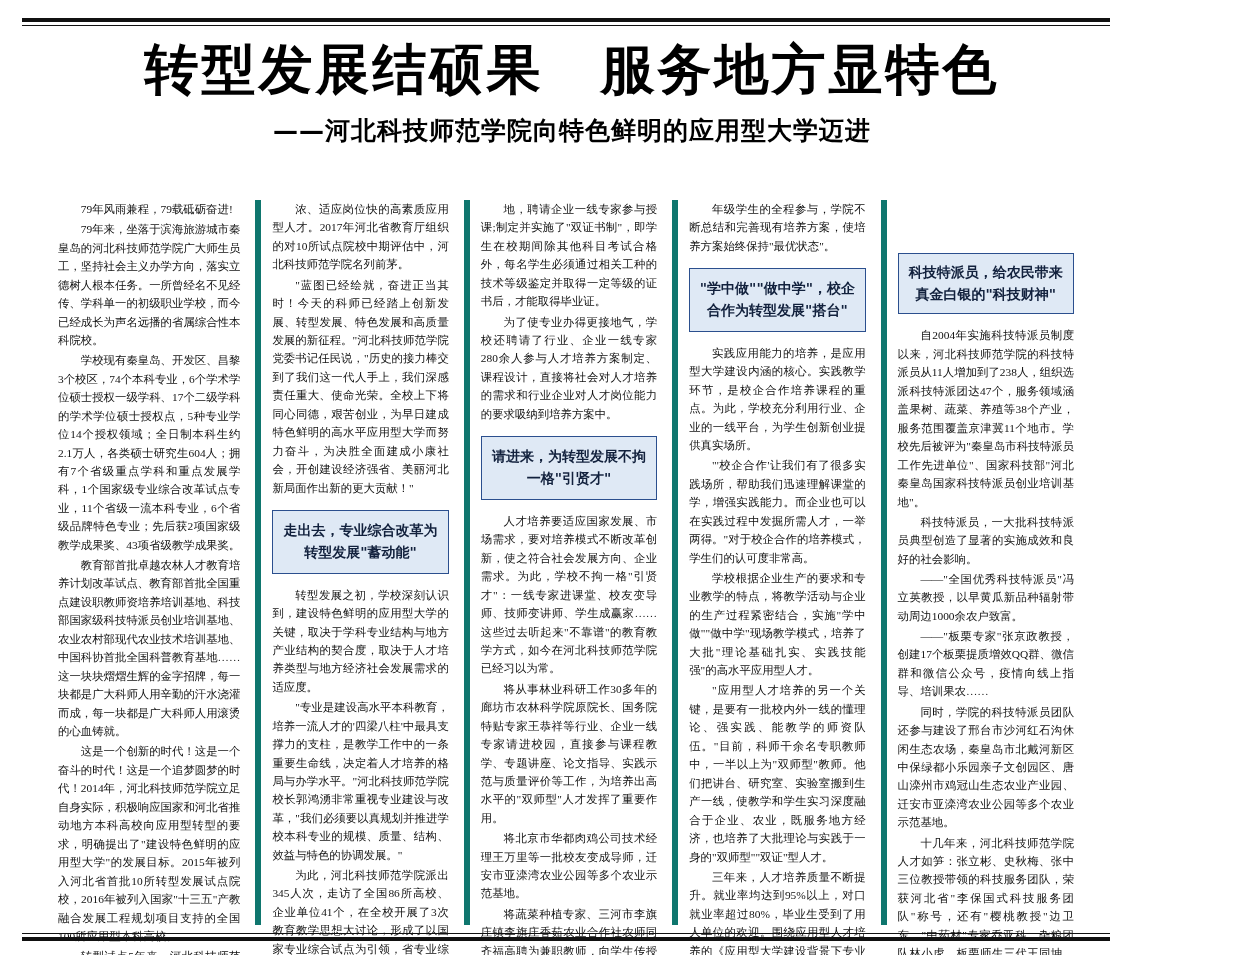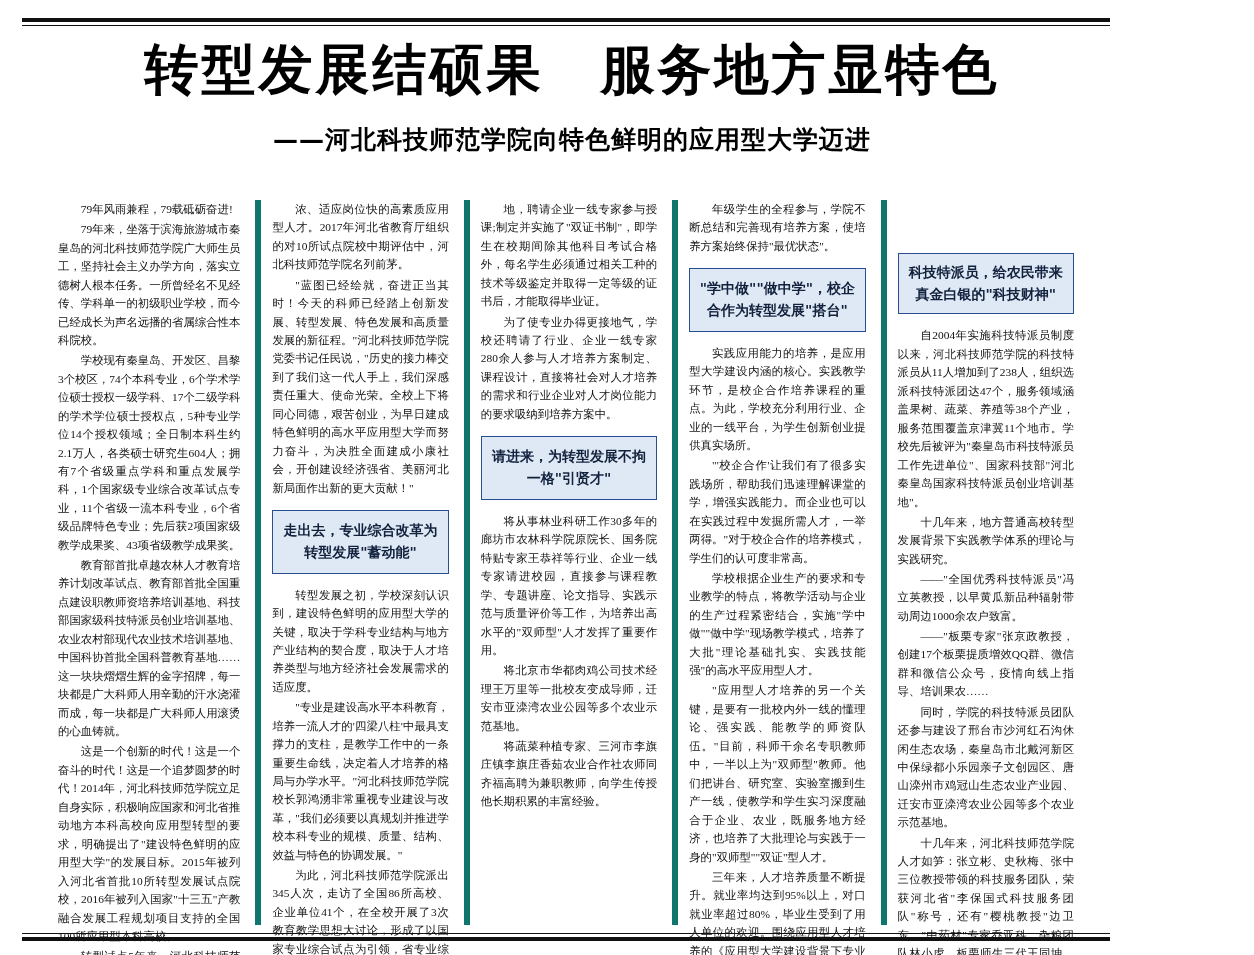--- a/index.html
+++ b/index.html
@@ -66,21 +66,21 @@
     letter-spacing: 3px;
     line-height: 1.12;
     color: #000;
     white-space: pre;
   }
   .sub-title {
     font-family: "DejaVu Sans", "Liberation Sans", sans-serif;
     font-weight: bold;
     font-size: 25px;
     letter-spacing: 1px;
-    margin-top: 23px;
+    margin-top: 14px;
     color: #000;
   }
 
   .columns {
     position: absolute;
     left: 47px;
     right: 47px;
     top: 200px;
     bottom: 30px;
     display: flex;
@@ -155,41 +155,42 @@
       <div class="callout">走出去，专业综合改革为转型发展"蓄动能"</div>
       <p>转型发展之初，学校深刻认识到，建设特色鲜明的应用型大学的关键，取决于学科专业结构与地方产业结构的契合度，取决于人才培养类型与地方经济社会发展需求的适应度。</p>
       <p>"专业是建设高水平本科教育，培养一流人才的'四梁八柱'中最具支撑力的支柱，是教学工作中的一条重要生命线，决定着人才培养的格局与办学水平。"河北科技师范学院校长郭鸿湧非常重视专业建设与改革，"我们必须要以真规划并推进学校本科专业的规模、质量、结构、效益与特色的协调发展。"</p>
       <p>为此，河北科技师范学院派出345人次，走访了全国86所高校、企业单位41个，在全校开展了3次教育教学思想大讨论，形成了以国家专业综合试点为引领，省专业综合改革试点为参照，学校专业综合改革试点为补充，以点带面、点面结合的专业综合改革建设体系；遴选出29个试点专业，把课堂搬到校外企业一线或实训基</p>
     </div>
 
     <div class="col">
       <p>地，聘请企业一线专家参与授课;制定并实施了"双证书制"，即学生在校期间除其他科目考试合格外，每名学生必须通过相关工种的技术等级鉴定并取得一定等级的证书后，才能取得毕业证。</p>
       <p>为了使专业办得更接地气，学校还聘请了行业、企业一线专家280余人参与人才培养方案制定、课程设计，直接将社会对人才培养的需求和行业企业对人才岗位能力的要求吸纳到培养方案中。</p>
       <div class="callout">请进来，为转型发展不拘一格"引贤才"</div>
+      <p>人才培养要适应国家发展、市场需求，要对培养模式不断改革创新，使之符合社会发展方向、企业需求。为此，学校不拘一格"引贤才"：一线专家进课堂、校友变导师、技师变讲师、学生成赢家……这些过去听起来"不靠谱"的教育教学方式，如今在河北科技师范学院已经习以为常。</p>
       <p>将从事林业科研工作30多年的廊坊市农林科学院原院长、国务院特贴专家王恭祥等行业、企业一线专家请进校园，直接参与课程教学、专题讲座、论文指导、实践示范与质量评价等工作，为培养出高水平的"双师型"人才发挥了重要作用。</p>
       <p>将北京市华都肉鸡公司技术经理王万里等一批校友变成导师，迁安市亚滦湾农业公园等多个农业示范基地。</p>
       <p>将蔬菜种植专家、三河市李旗庄镇李旗庄香茹农业合作社农师同齐福高聘为兼职教师，向学生传授他长期积累的丰富经验。</p>
 
     </div>
 
     <div class="col">
       <p>年级学生的全程参与，学院不断总结和完善现有培养方案，使培养方案始终保持"最优状态"。</p>
       <div class="callout">"学中做""做中学"，校企合作为转型发展"搭台"</div>
       <p>实践应用能力的培养，是应用型大学建设内涵的核心。实践教学环节，是校企合作培养课程的重点。为此，学校充分利用行业、企业的一线平台，为学生创新创业提供真实场所。</p>
       <p>"'校企合作'让我们有了很多实践场所，帮助我们迅速理解课堂的学，增强实践能力。而企业也可以在实践过程中发掘所需人才，一举两得。"对于校企合作的培养模式，学生们的认可度非常高。</p>
       <p>学校根据企业生产的要求和专业教学的特点，将教学活动与企业的生产过程紧密结合，实施"学中做""做中学"现场教学模式，培养了大批"理论基础扎实、实践技能强"的高水平应用型人才。</p>
       <p>"应用型人才培养的另一个关键，是要有一批校内外一线的懂理论、强实践、能教学的师资队伍。"目前，科师干余名专职教师中，一半以上为"双师型"教师。他们把讲台、研究室、实验室搬到生产一线，使教学和学生实习深度融合于企业、农业，既服务地方经济，也培养了大批理论与实践于一身的"双师型""双证"型人才。</p>
       <p>三年来，人才培养质量不断提升。就业率均达到95%以上，对口就业率超过80%，毕业生受到了用人单位的欢迎。围绕应用型人才培养的《应用型大学建设背景下专业综合改革理论与实践研究》《地方普通高校转型发展背景下实践教学体系的理论与实践研究》等教学成果，分别获得了省教学成果一等奖，也得到了兄弟院校的借鉴使用。</p>
     </div>
 
     <div class="col">
       <div class="spacer-top"></div>
       <div class="callout tight">科技特派员，给农民带来真金白银的"科技财神"</div>
       <p>自2004年实施科技特派员制度以来，河北科技师范学院的科技特派员从11人增加到了238人，组织选派科技特派团达47个，服务领域涵盖果树、蔬菜、养殖等38个产业，服务范围覆盖京津冀11个地市。学校先后被评为"秦皇岛市科技特派员工作先进单位"、国家科技部"河北秦皇岛国家科技特派员创业培训基地"。</p>
-      <p>十几年来，地方普通高校转型发展背景下实践教学体系的理论与实践研究。</p>
+      <p>科技特派员，一大批科技特派员典型创造了显著的实施成效和良好的社会影响。</p>
       <p>——"全国优秀科技特派员"冯立英教授，以早黄瓜新品种辐射带动周边1000余农户致富。</p>
       <p>——"板栗专家"张京政教授，创建17个板栗提质增效QQ群、微信群和微信公众号，疫情向线上指导、培训果农……</p>
       <p>同时，学院的科技特派员团队还参与建设了邢台市沙河红石沟休闲生态农场，秦皇岛市北戴河新区中保绿都小乐园亲子文创园区、唐山滦州市鸡冠山生态农业产业园、迁安市亚滦湾农业公园等多个农业示范基地。</p>
       <p>十几年来，河北科技师范学院人才如笋：张立彬、史秋梅、张中三位教授带领的科技服务团队，荣获河北省"李保国式科技服务团队"称号，还有"樱桃教授"边卫东、"中药材"专家乔亚科、杂粮团队林小虎、板栗师生三代王同坤、齐永顺、张京政……"科师人"被亲切地称为"给农民带来真金白银的科技财神"。</p>
 
     </div>
 
   </div>
 
   <div class="rule-bottom-thin"></div>

